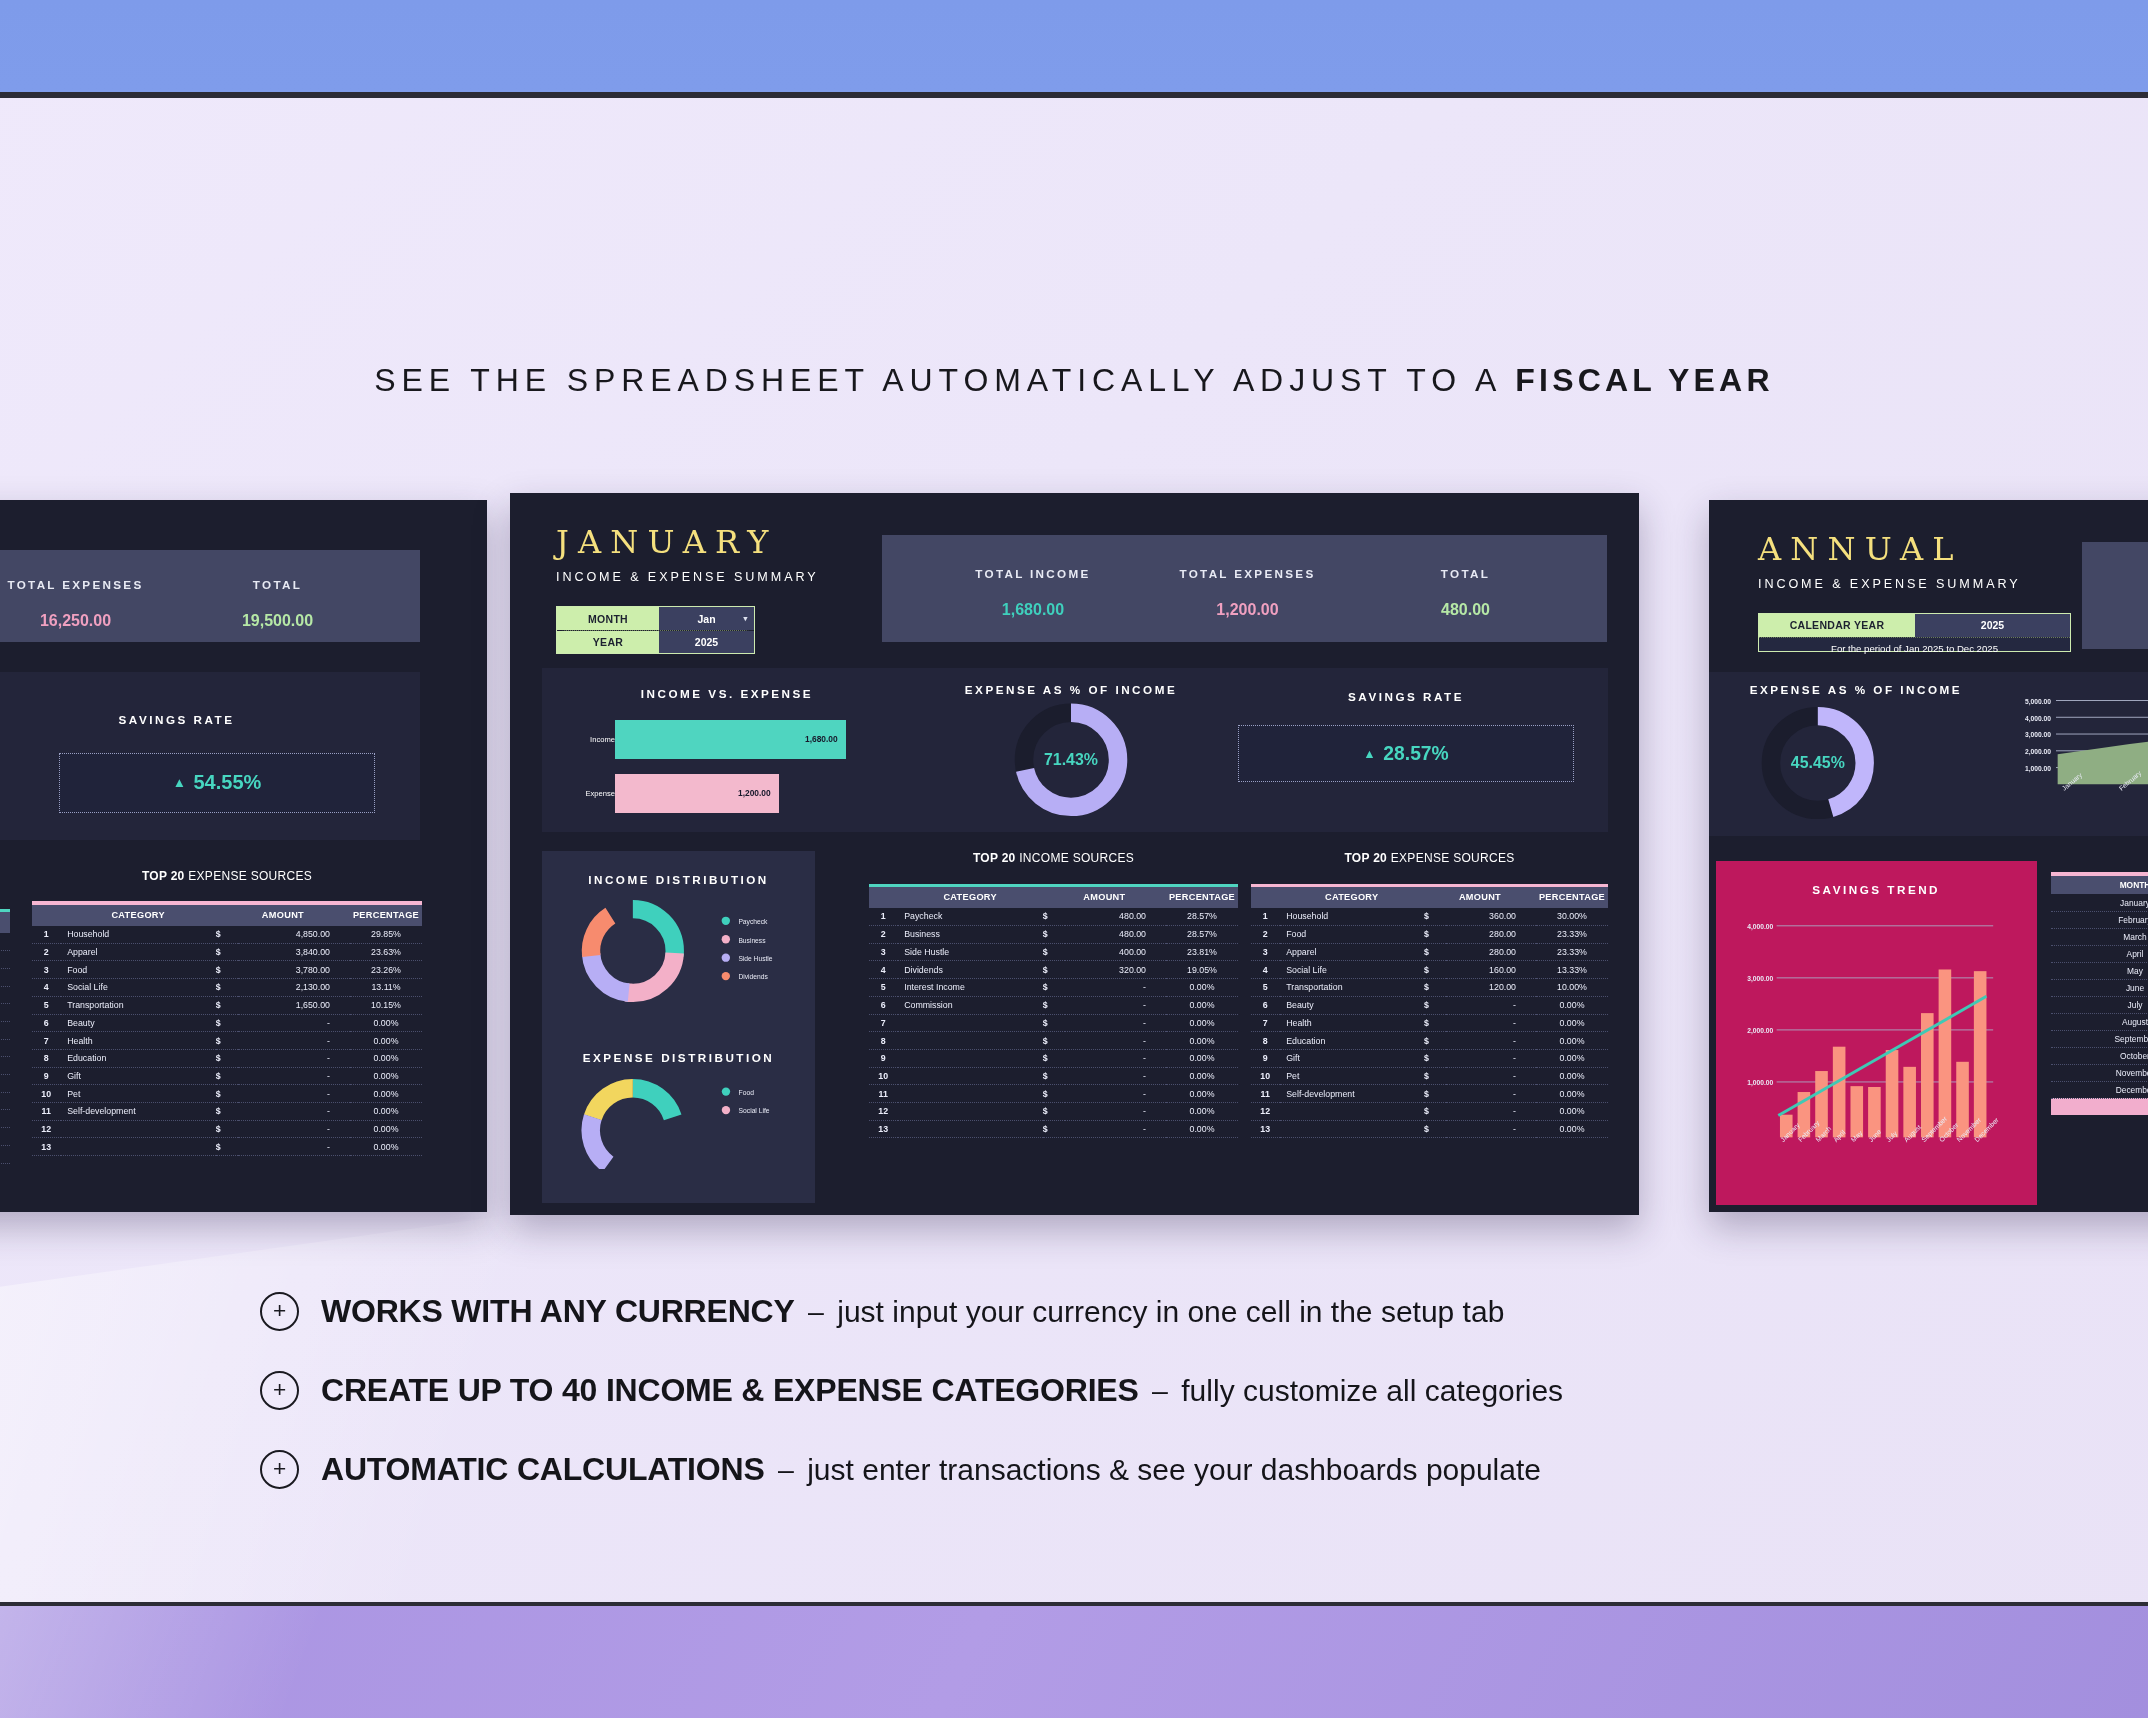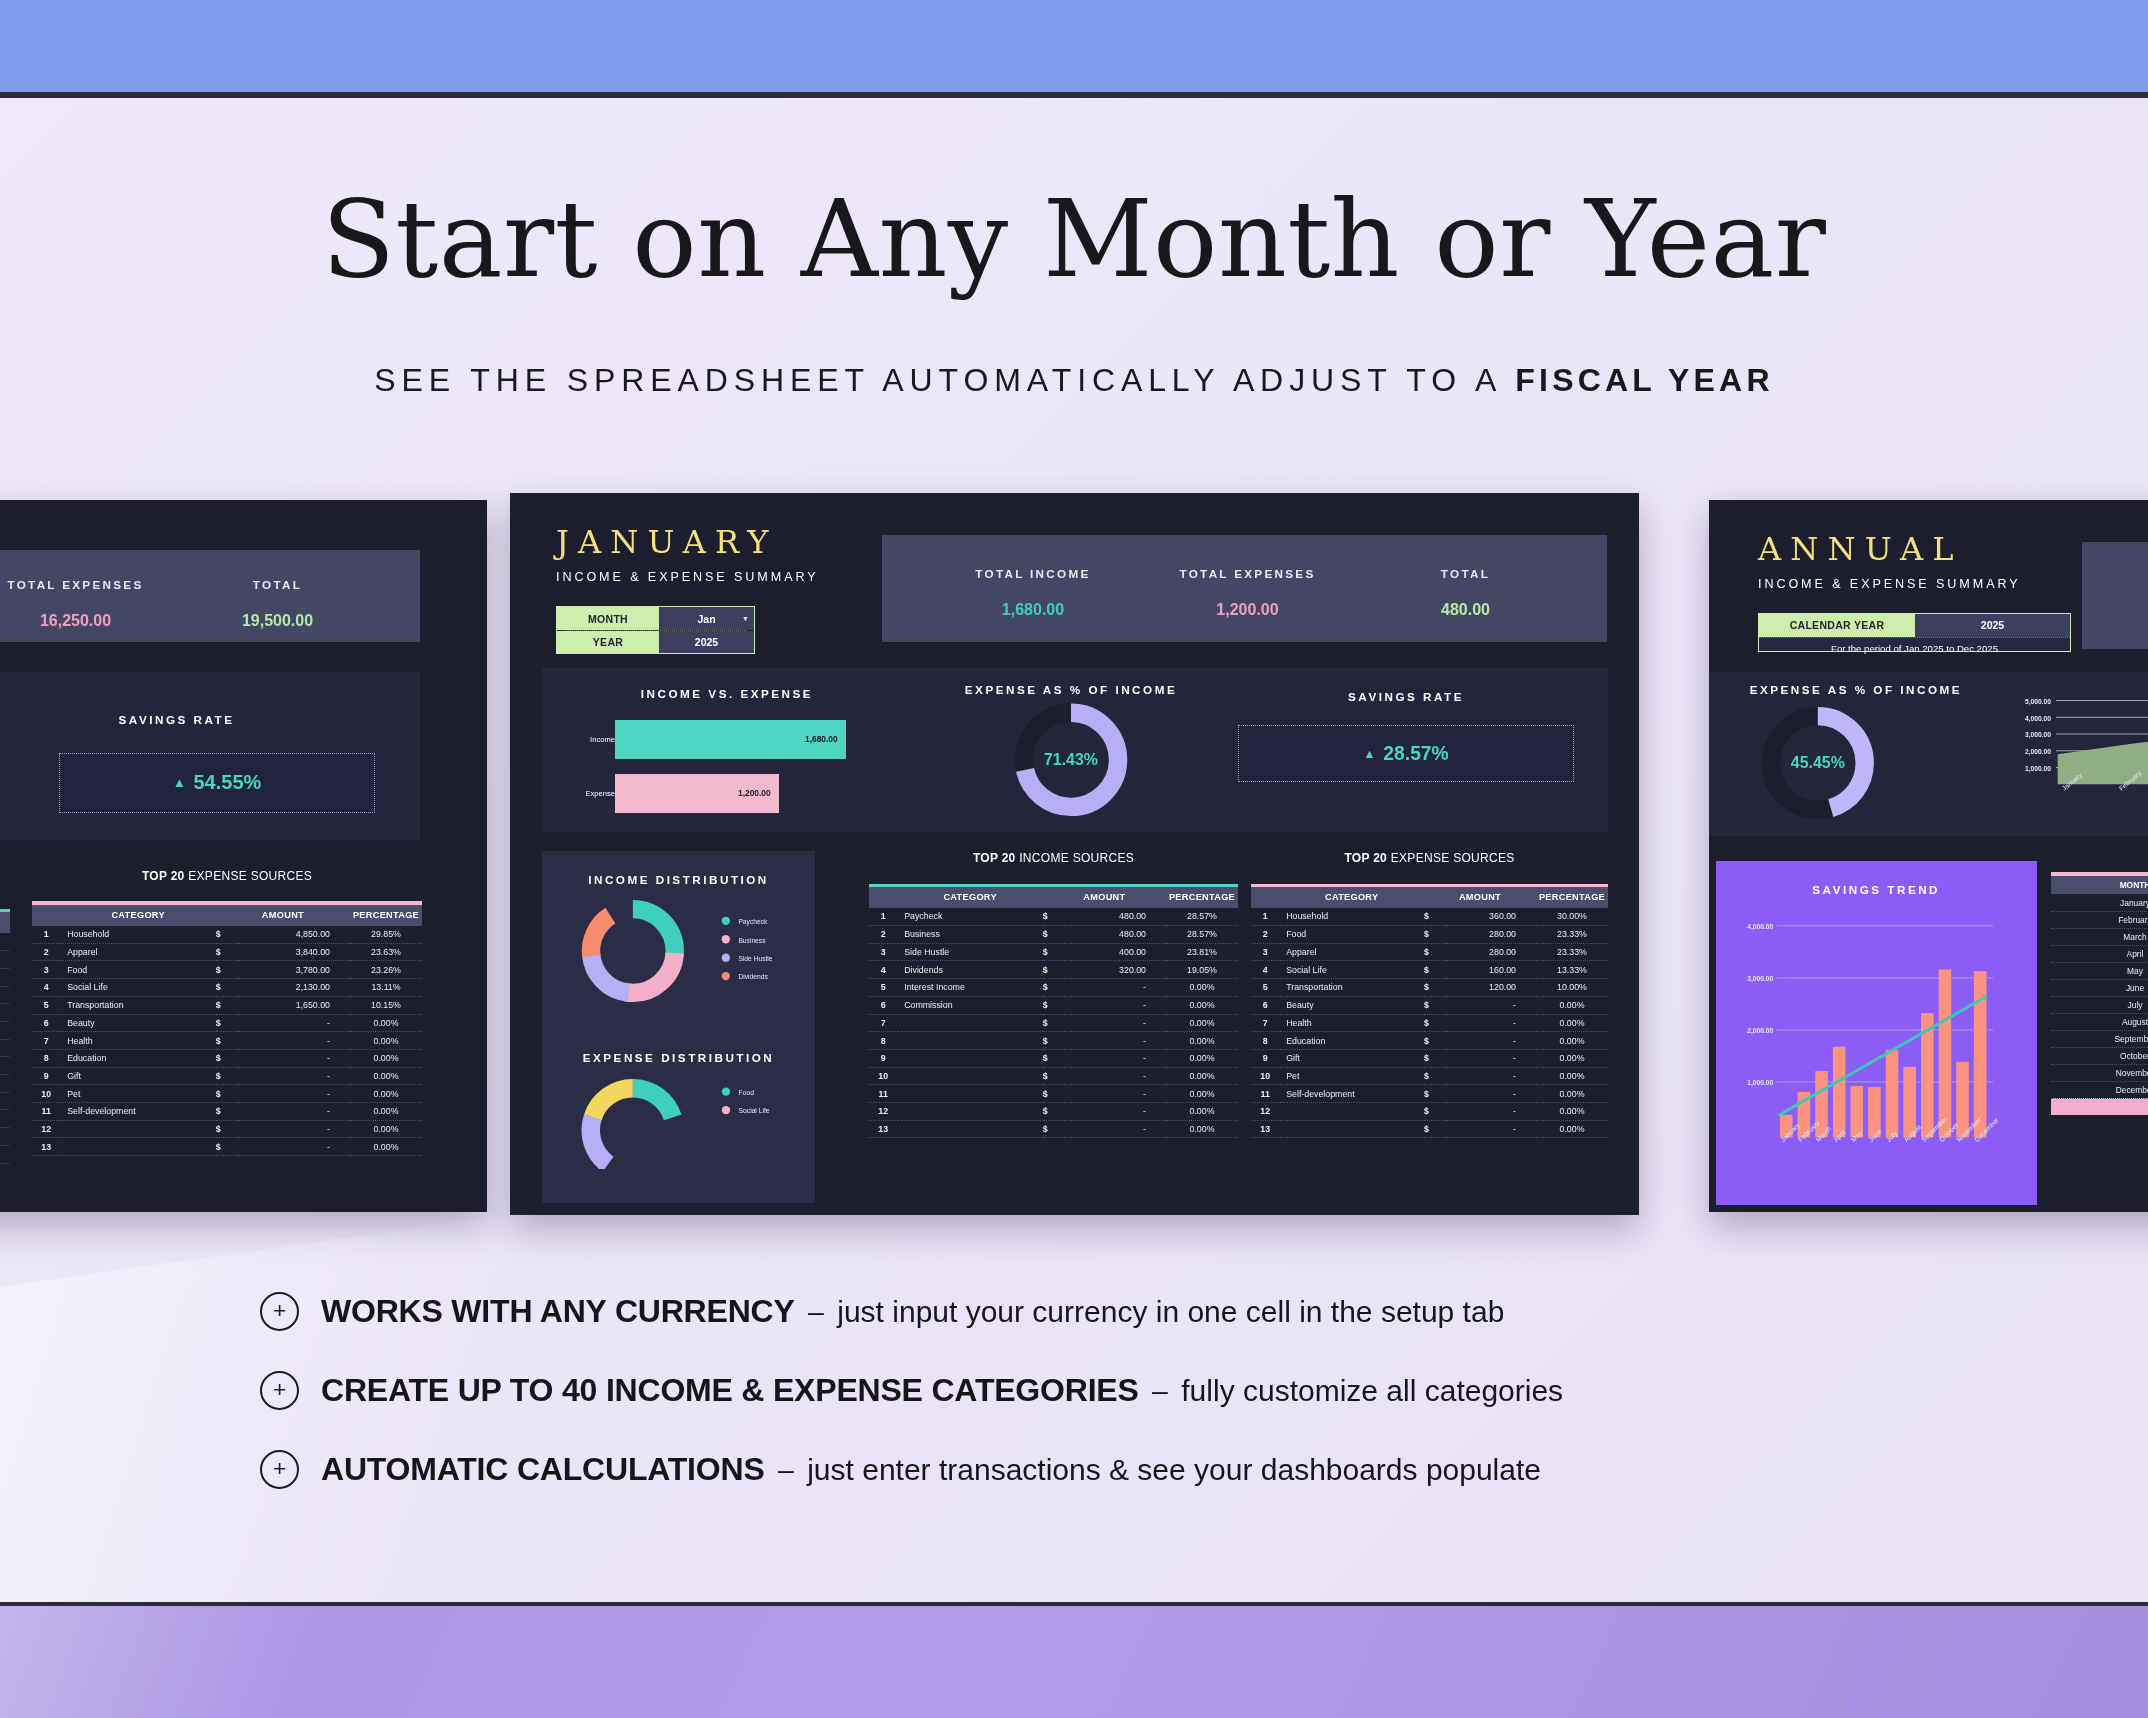--- a/index.html
+++ b/index.html
@@ -125,21 +125,20 @@
   .feat-rest { font-size:30px; font-weight:400; color:#15151a; white-space:nowrap; }
 </style>
 </head>
 <body>
 
 <div class="page">
 
   <div class="top-banner"></div>
   <div class="top-banner-rule"></div>
 
-  <div class="headline">Start on Any Month or Year</div>
   <div class="subhead">
     <span>SEE THE SPREADSHEET AUTOMATICALLY ADJUST TO A </span><b>FISCAL YEAR</b>
   </div>
 
   <div class="panels">
 
     <div class="panel panel-left">
 
       <div class="kpi-band" style="position:absolute;left:0;top:50px;width:487px;height:92px;">
         <div style="position:absolute;left:50px;top:28px;width:185px;">
@@ -704,21 +703,21 @@
             <line x1="62" y1="90" x2="260" y2="90" stroke="#b9c0d8" stroke-width="1"></line>
             <path d="M64,74 L150,62 L260,48 L260,110 L64,110 Z" fill="#8fae83"></path>
             <text transform="translate(72,118) rotate(-40)" class="tick-lbl">January</text>
             <text transform="translate(140,118) rotate(-40)" class="tick-lbl">February</text>
             <text transform="translate(212,118) rotate(-40)" class="tick-lbl">March</text>
           </g>
         </svg>
       </div>
 
       <div style="position:absolute;left:0;top:361px;width:503px;height:351px;">
-        <div style="position:absolute;left:6.7px;top:0;width:321px;height:344px;background:#8b5cf6;">
+        <div style="position:absolute;left:6.7px;top:0;width:321px;height:344px;background:#be185d;">
           <div class="chart-title" style="margin-top:22px;">SAVINGS TREND</div>
           <svg width="321" height="277" viewBox="0 0 382 330" style="margin-top:8.4px;">
             <g font-family="Liberation Sans, sans-serif">
               <text x="68" y="30" text-anchor="end" class="tick-lbl" font-weight="700">4,000.00</text>
               <text x="68" y="92" text-anchor="end" class="tick-lbl" font-weight="700">3,000.00</text>
               <text x="68" y="154" text-anchor="end" class="tick-lbl" font-weight="700">2,000.00</text>
               <text x="68" y="216" text-anchor="end" class="tick-lbl" font-weight="700">1,000.00</text>
               <line x1="72" y1="26" x2="330" y2="26" stroke="#aab2cc"></line>
               <line x1="72" y1="88" x2="330" y2="88" stroke="#aab2cc"></line>
               <line x1="72" y1="150" x2="330" y2="150" stroke="#aab2cc"></line>

